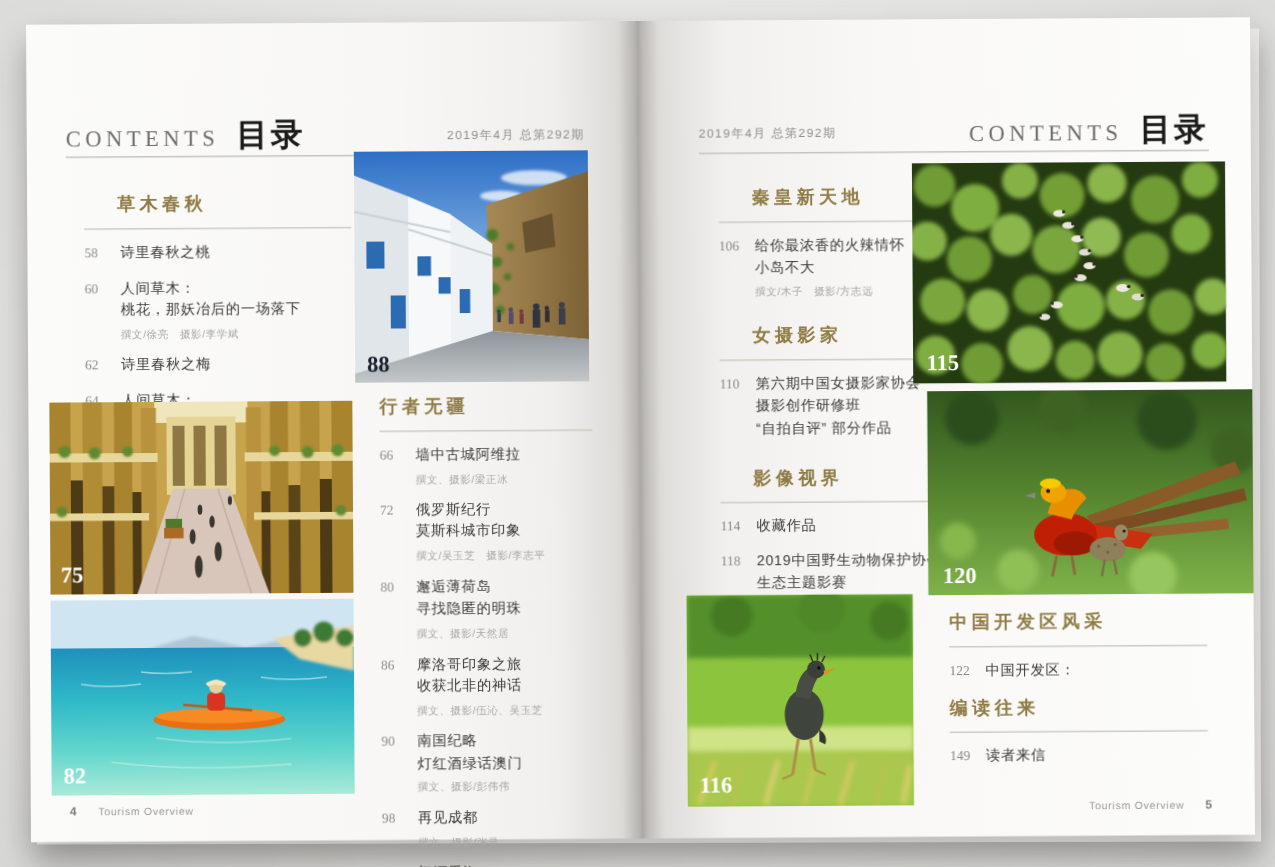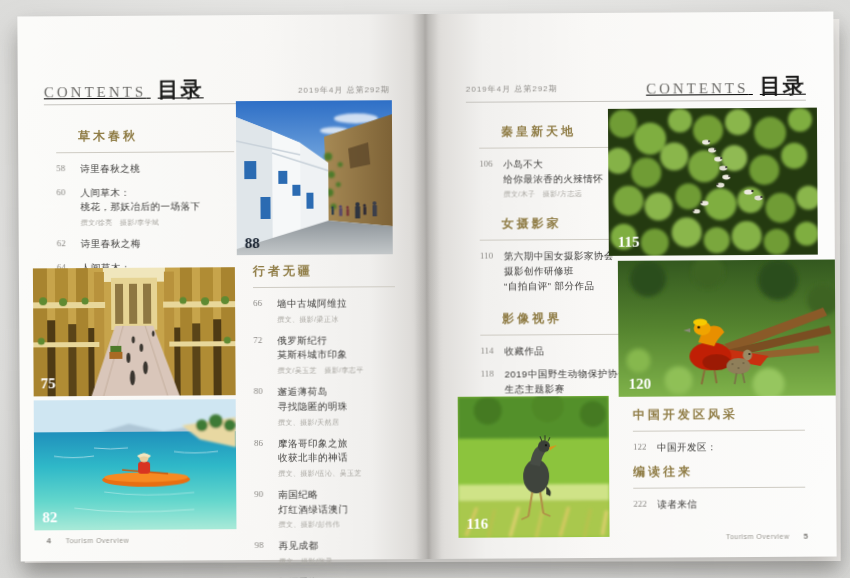--- a/index.html
+++ b/index.html
@@ -9,21 +9,21 @@
   .stack{position:absolute;left:24px;top:20px;width:816px;height:542px;
     background:#efedea;transform:rotate(-0.15deg);box-shadow:0 10px 18px rgba(70,68,64,.28);}
   .book{position:absolute;left:19px;top:14px;width:816px;height:545px;display:flex;
     transform:rotate(-0.35deg);filter:drop-shadow(0 12px 14px rgba(80,78,74,.35));}
   .page{position:relative;width:408px;height:545px;}
   .page.left{background:linear-gradient(90deg,#fbfbf9 0%,#f8f7f5 60%,#f0efed 86%,#dedcd9 96%,#c9c7c4 100%);}
   .page.right{background:linear-gradient(270deg,#fcfcfb 0%,#f9f8f6 60%,#f1f0ee 86%,#e0dedb 96%,#cbc9c6 100%);}
   .spine{position:absolute;left:50%;top:0;width:26px;height:100%;margin-left:-13px;pointer-events:none;
     background:linear-gradient(90deg,rgba(60,56,50,0) 0%,rgba(60,56,50,.14) 40%,rgba(60,56,50,.22) 50%,rgba(60,56,50,.12) 62%,rgba(60,56,50,0) 100%);}
   
-  .hdr-title{position:absolute;top:60px;white-space:nowrap;text-decoration:underline;}
+  .hdr-title{position:absolute;top:60px;white-space:nowrap;}
   .hdr-title .en{font-family:"Liberation Serif",serif;font-size:15px;letter-spacing:3px;color:#6d6c69;}
   .hdr-title .zh{font-size:21px;font-weight:bold;color:#1b1b1a;margin-left:7px;letter-spacing:2px;}
   .issue{position:absolute;font-size:8px;color:#908e8a;letter-spacing:1px;white-space:nowrap;}
   .hrule{position:absolute;height:1px;background:#c6c4bf;}
   
   .col{position:absolute;}
   .section{margin-bottom:16px;}
   .stitle{font-family:"Liberation Serif",serif;font-size:12px;font-weight:bold;color:#8f7c45;
     letter-spacing:3px;white-space:nowrap;}
   .stitle.ind{margin-left:22px;}
@@ -360,22 +360,22 @@
       </div>
       <div class="hrule" style="left:40px;right:28px;top:88px;"></div>
 
       <div class="col" style="left:53px;top:110px;width:152px;">
         <div class="section">
           <div class="stitle ind">秦皇新天地</div>
           <div class="srule"></div>
           <div class="entry">
             <div class="enum">106</div>
             <div class="ebody">
+              <div class="eline">给你最浓香的火辣情怀</div>
               <div class="eline">小岛不大</div>
-              <div class="eline">给你最浓香的火辣情怀</div>
               <div class="credit">撰文/木子　摄影/方志远</div>
             </div>
           </div>
         </div>
         <div class="section">
           <div class="stitle ind">女摄影家</div>
           <div class="srule"></div>
           <div class="entry">
             <div class="enum">110</div>
             <div class="ebody">
@@ -575,21 +575,21 @@
             <div class="enum">122</div>
             <div class="ebody">
               <div class="eline">中国开发区：</div>
             </div>
           </div>
         </div>
         <div class="section">
           <div class="stitle">编读往来</div>
           <div class="srule"></div>
           <div class="entry">
-            <div class="enum">222</div>
+            <div class="enum">149</div>
             <div class="ebody">
               <div class="eline">读者来信</div>
             </div>
           </div>
         </div>
       </div>
 
       <div class="footer" style="right:28px;">
         <span>Tourism Overview</span><span class="gap"></span><span class="pnum">5</span>
       </div>

